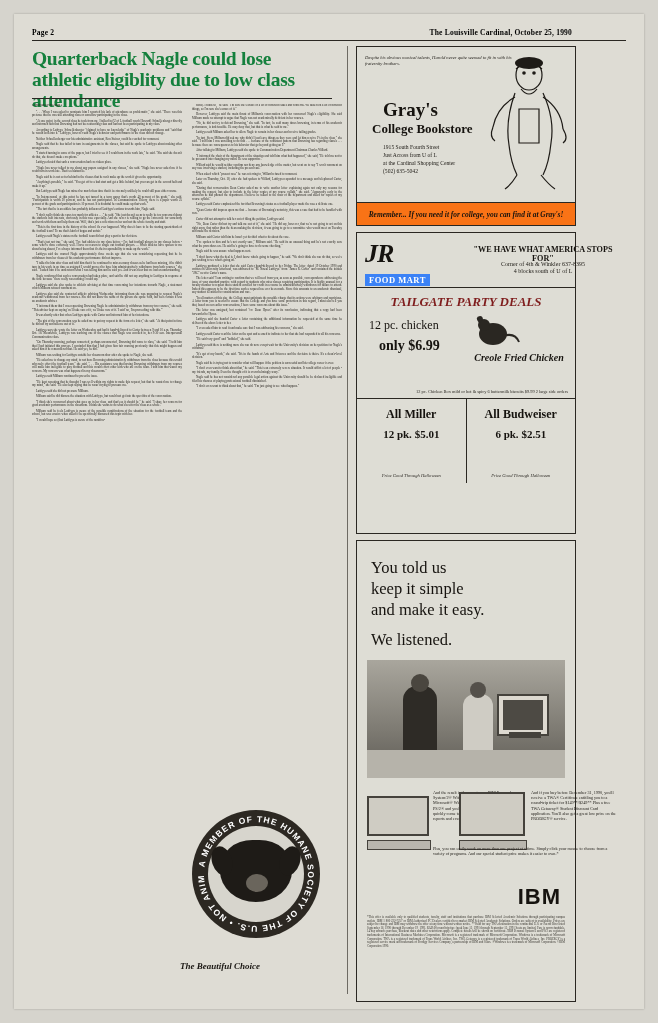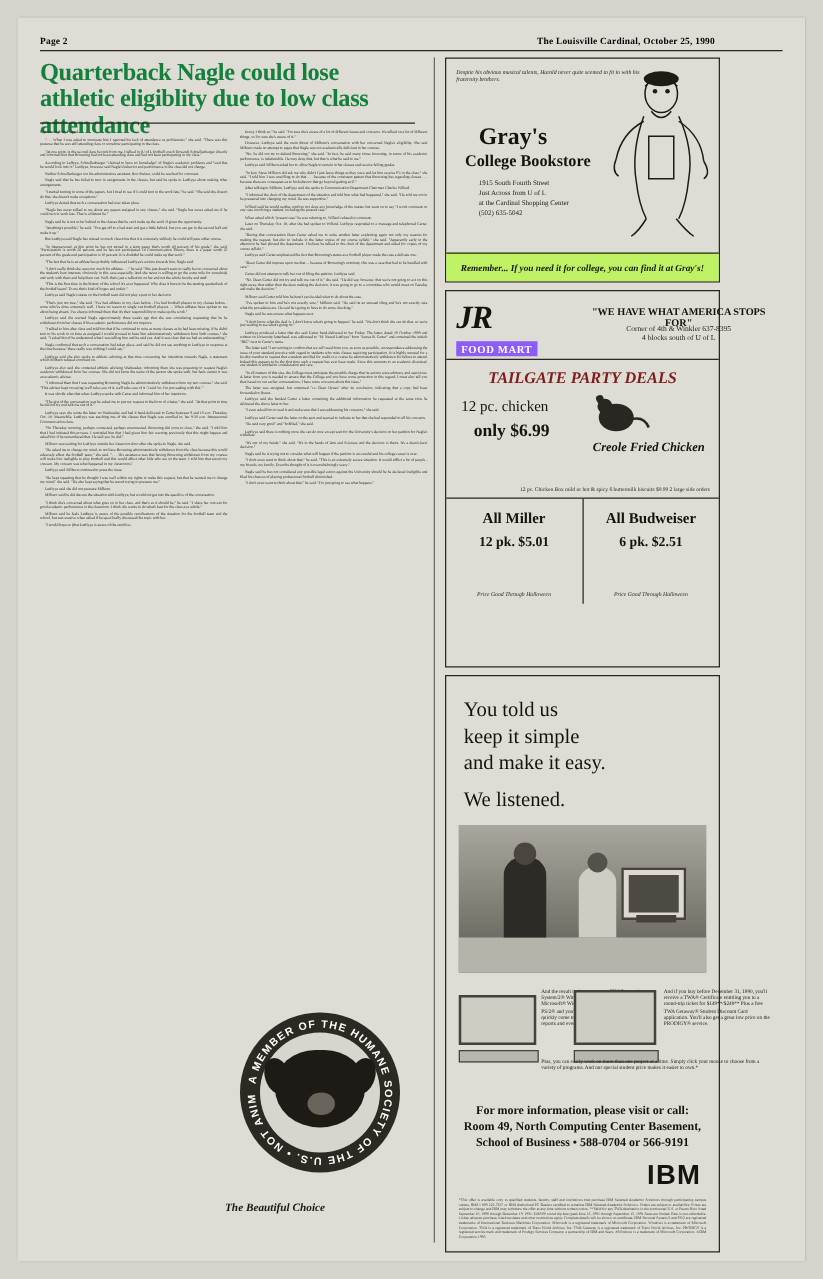--- a/index.html
+++ b/index.html
@@ -110,35 +110,35 @@
   }
   .grays .addr{
     position:absolute;left:26px;top:96px;width:160px;
     font-size:5.6px;line-height:8px;color:#24211c;
   }
   .grays .figure{
     position:absolute;right:6px;top:6px;width:84px;height:140px;
   }
   .grays .remember{
     position:absolute;left:0;bottom:0;width:100%;height:22px;
-    border-top:1px solid #2a2722;background:#bef264;
+    border-top:1px solid #2a2722;background:#f97316;
     display:flex;align-items:center;justify-content:center;
     font-size:7.4px;font-weight:bold;font-style:italic;color:#16130f;
   }
   
   .jr{height:300px;}
   .jr .topband{position:relative;height:54px;border-bottom:1px solid #2a2722;}
   .jr .logo{
     position:absolute;left:8px;top:6px;width:92px;height:42px;
   }
   .jr .jrtext{
     font-size:26px;font-weight:bold;font-style:italic;letter-spacing:-1px;color:#16130f;
   }
   .jr .fm{
-    font-size:8.5px;font-weight:bold;letter-spacing:.5px;color:#fff;background:#8b5cf6;
+    font-size:8.5px;font-weight:bold;letter-spacing:.5px;color:#fff;background:#3b82f6;
     padding:1px 4px;display:inline-block;margin-top:1px;
   }
   .jr .slogan{
     position:absolute;left:106px;top:12px;width:160px;text-align:center;
     font-size:8.2px;font-weight:bold;color:#16130f;
   }
   .jr .corner{
     position:absolute;left:106px;top:28px;width:160px;text-align:center;
     font-size:6px;line-height:7.4px;color:#24211c;
   }
@@ -431,25 +431,20 @@
             <div class="kbd"></div>
           </div>
           <div class="t1">And the result is the easy-to-use IBM Personal System/2® With its preloaded software, including Microsoft® Windows™ 3.0, just turn on the PS/2® and you're ready to go. Watch your ideas quickly come to life in papers, graphics, lab reports and even spreadsheets.</div>
           <div class="pc2">
             <div class="scr"></div>
             <div class="kbd"></div>
           </div>
           <div class="t2">And if you buy before December 31, 1990, you'll receive a TWA® Certificate entitling you to a round-trip ticket for $149**/$249** Plus a free TWA Getaway® Student Discount Card application. You'll also get a great low price on the PRODIGY® service.</div>
           <div class="t3">Plus, you can easily work on more than one project at a time. Simply click your mouse to choose from a variety of programs. And our special student price makes it easier to own.*</div>
         </div>
-        <div class="contact">
-          <div>For more information, please visit or call:</div>
-          <div>Room 49, North Computing Center Basement,</div>
-          <div>School of Business • 588-0704 or 566-9191</div>
-        </div>
         <div class="logorow">
           <div class="ibmlogo">IBM</div>
         </div>
         <div class="disclaimer">*This offer is available only to qualified students, faculty, staff and institutions that purchase IBM Selected Academic Solutions through participating campus outlets, IBM 1 800 222-7257 or IBM Authorized PC Dealers certified to remarket IBM Selected Academic Solutions. Orders are subject to availability. Prices are subject to change and IBM may withdraw the offer at any time without written notice. **Valid for any TWA destination in the continental U.S. or Puerto Rico listed September 16, 1990 through December 19, 1991. $249.00 round trip fare (peak June 15, 1991 through September 15, 1991 Seats are limited. Fare is non-refundable. 14 day advance purchase, blackout dates and other restrictions apply. Complete details will be shown on certificate. IBM Personal System/2 and PS/2 are registered trademarks of International Business Machines Corporation. Microsoft is a registered trademark of Microsoft Corporation. Windows is a trademark of Microsoft Corporation. TWA is a registered trademark of Trans World Airlines, Inc. TWA Getaway is a registered trademark of Trans World Airlines, Inc. PRODIGY is a registered service mark and trademark of Prodigy Services Company, a partnership of IBM and Sears. ®Windows is a trademark of Microsoft Corporation. ©IBM Corporation 1990.</div>
       </div>
 
     </div>
   </div>
 </div>
 

